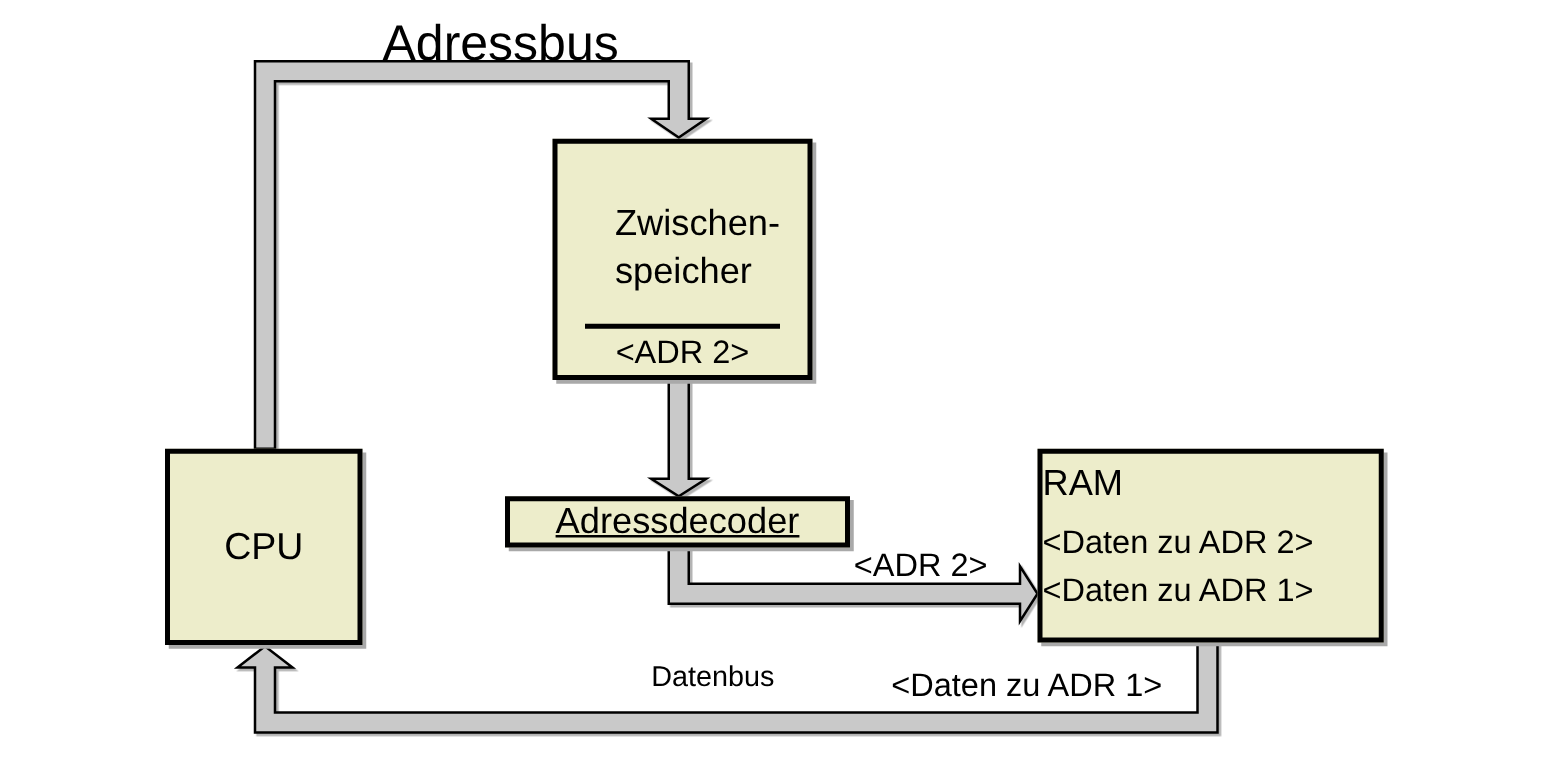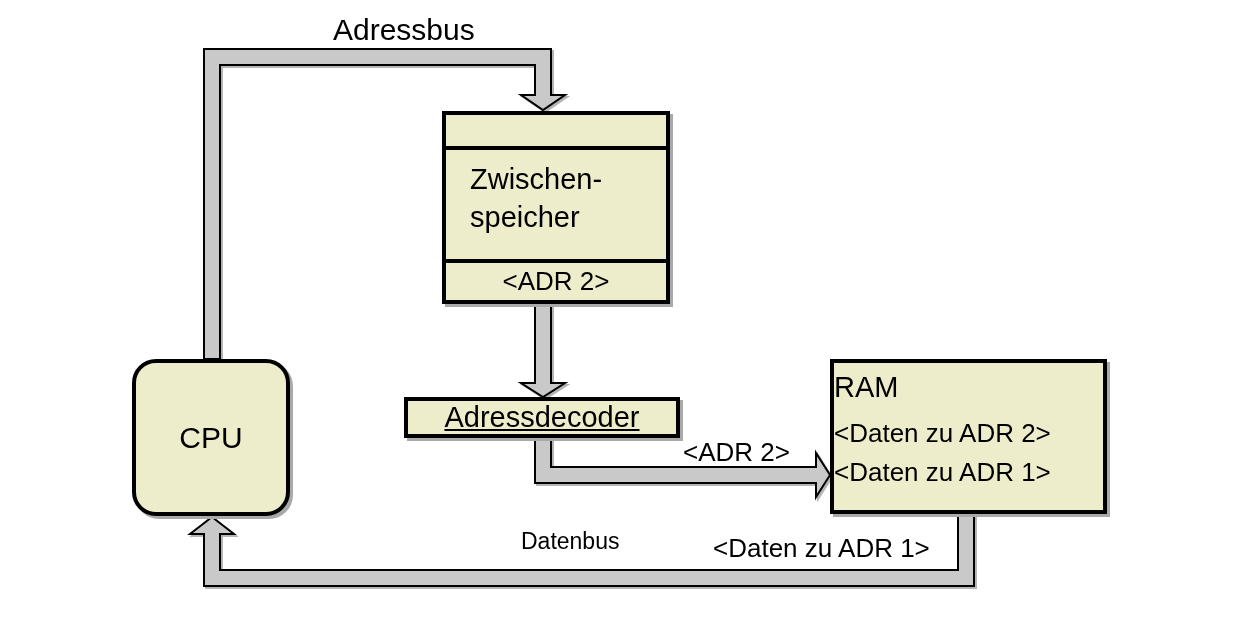--- a/index.html
+++ b/index.html
@@ -37,25 +37,24 @@
   .box{
     position:absolute;
     background:var(--box-fill);
     border:4px solid var(--box-border);
     box-shadow:3px 3px 0 var(--shadow);
   }
   .box-cpu{
     left:132px;top:359px;width:158px;height:157px;
     display:flex;align-items:center;justify-content:center;
     font-size:30px;
-    border-radius:24px;
   }
   .box-buffer{
-    left:442px;top:111px;width:228px;height:193px;
-    display:flex;flex-direction:column;
+    left:442px;top:111px;width:208px;height:193px;
+    display:flex;flex-direction:column;align-items:center;
   }
   .buffer-slot{height:35px;border-bottom:4px solid var(--box-border);}
   .buffer-label{
     flex:1;border-bottom:4px solid var(--box-border);
     font-size:29px;line-height:38px;
     padding:10px 0 0 24px;
     white-space:pre-line;
   }
   .buffer-reg{
     height:37px;
@@ -72,21 +71,21 @@
     left:830px;top:359px;width:277px;height:155px;
     text-align:left;
   }
   .ram-title{font-size:29px;line-height:33px;margin-top:8px;}
   .ram-entries{margin-top:10px;}
   .ram-entry{font-size:26px;line-height:39px;}
   .bus-label{
     position:absolute;
     white-space:nowrap;
   }
-  .lbl-adressbus{left:306px;top:13px;font-size:30px;margin-left:27px;}
+  .lbl-adressbus{left:306px;top:13px;font-size:40px;}
   .lbl-adr2{left:683px;top:437px;font-size:26px;}
   .lbl-datenbus{left:521px;top:528px;font-size:23px;}
   .lbl-daten-adr1{left:713px;top:533px;font-size:26px;}
 </style>
 </head>
 <body>
 
 <div class="canvas">
 
   <svg class="buses" viewBox="0 0 1234 617">

